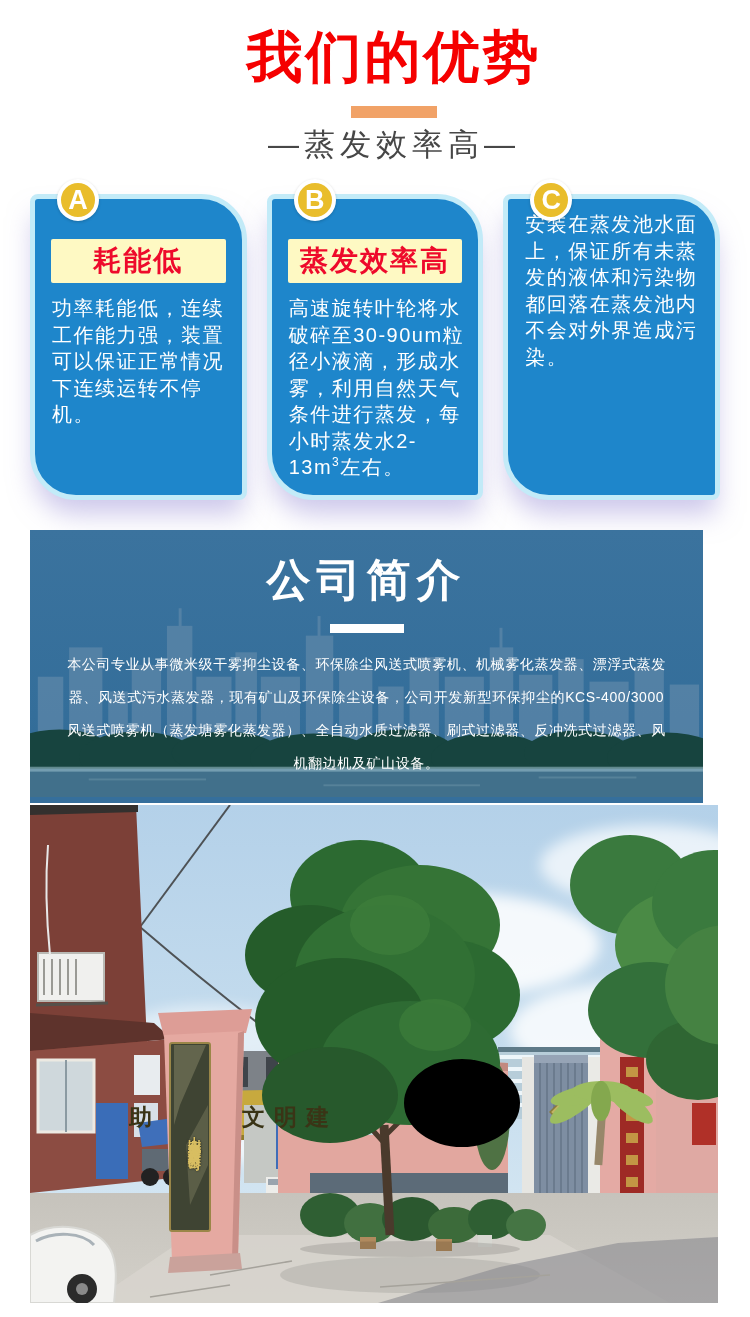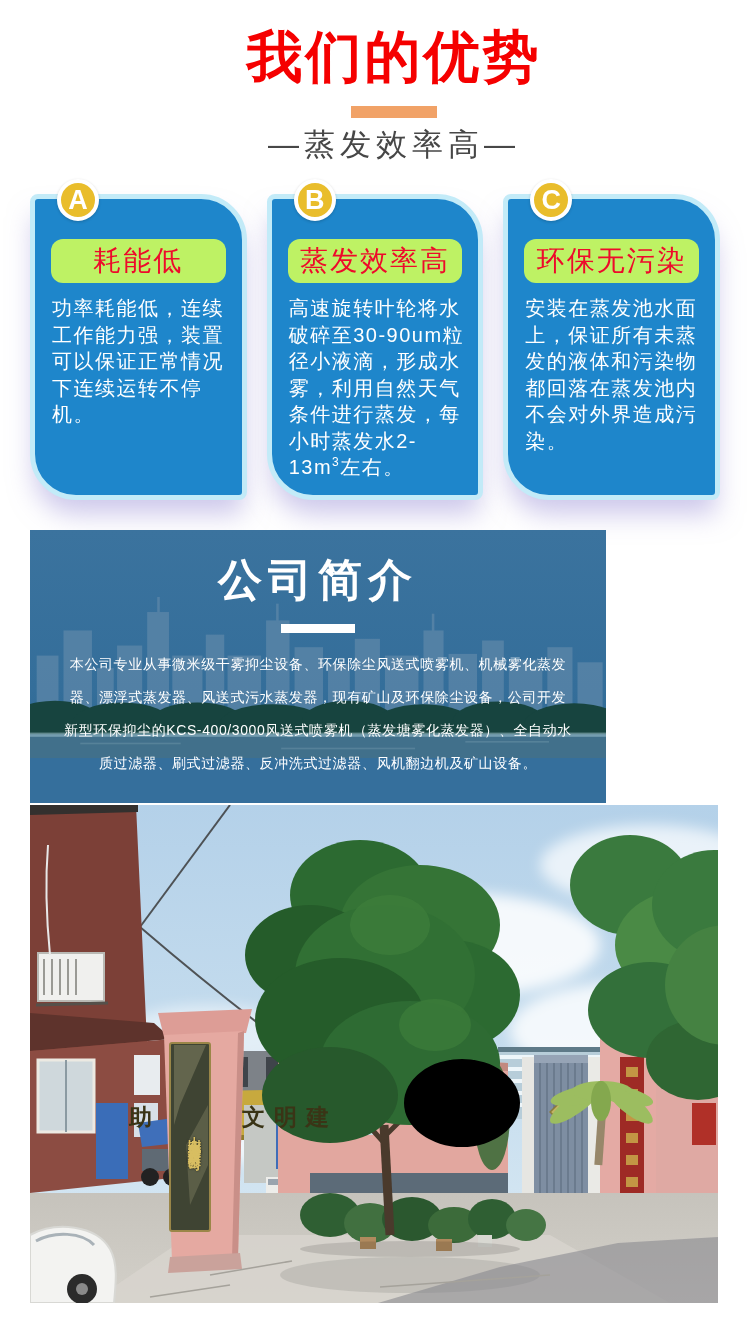--- a/index.html
+++ b/index.html
@@ -32,36 +32,36 @@
   .badge {
     position:absolute; top:-20px; left:22px;
     width:42px; height:42px; border-radius:50%;
     background:#e9bd2b; border:4px solid #ffffff;
     display:flex; align-items:center; justify-content:center;
     color:#ffffff; font-size:27px; font-weight:bold;
     box-shadow:0 1px 3px rgba(0,0,0,.18);
   }
   .card-title {
     margin:40px 16px 0; height:44px; line-height:44px;
-    background:#bef264; border-radius:12px;
+    background:#fef9c3; border-radius:2px;
     text-align:center; color:#ee0a2b;
-    font-size:28px; font-weight:normal; letter-spacing:2px;
+    font-size:28px; font-weight:bold; letter-spacing:2px;
     white-space:nowrap;
   }
   .card-body {
     margin:12px 14px 14px 17px;
     font-size:20px; line-height:26.5px; letter-spacing:1.5px;
     color:#ffffff;
   }
   .card-body sup { font-size:12px; line-height:0; }
 
   
   .company {
     position:relative; margin:30px 30px 0;
-    width:576px; height:273px; overflow:hidden;
+    width:673px; height:273px; overflow:hidden;
     background:#356f9c;
   }
   .company svg.bg { position:absolute; inset:0; display:block; }
   .company-title {
     position:relative; margin:0; padding-top:26px;
     text-align:center; color:#ffffff;
     font-size:44px; line-height:48px; letter-spacing:6px; font-weight:bold;
   }
   .company-divider { position:relative; width:74px; height:9px; background:#ffffff; margin:20px auto 15px; }
   .company-desc {
@@ -107,21 +107,20 @@
   </article>
 
   <article class="card">
     <div class="badge">B</div>
     <div class="card-title">蒸发效率高</div>
     <p class="card-body"><span>高速旋转叶轮将水破碎至30-90um粒径小液滴，形成水雾，利用自然天气条件进行蒸发，每小时蒸发水2-13m</span><sup>3</sup><span>左右。</span></p>
   </article>
 
   <article class="card">
     <div class="badge">C</div>
-    <div class="card-title">环保无污染</div>
     <p class="card-body"><span>安装在蒸发池水面上，保证所有未蒸发的液体和污染物都回落在蒸发池内不会对外界造成污染。</span><sup></sup><span></span></p>
   </article>
 
 </section>
 
 <section class="company">
   <svg class="bg" viewBox="0 0 688 273" preserveAspectRatio="none">
     <defs>
       <linearGradient id="cbg" x1="0" y1="0" x2="0" y2="1">
         <stop offset="0" stop-color="#3b739e"></stop>

